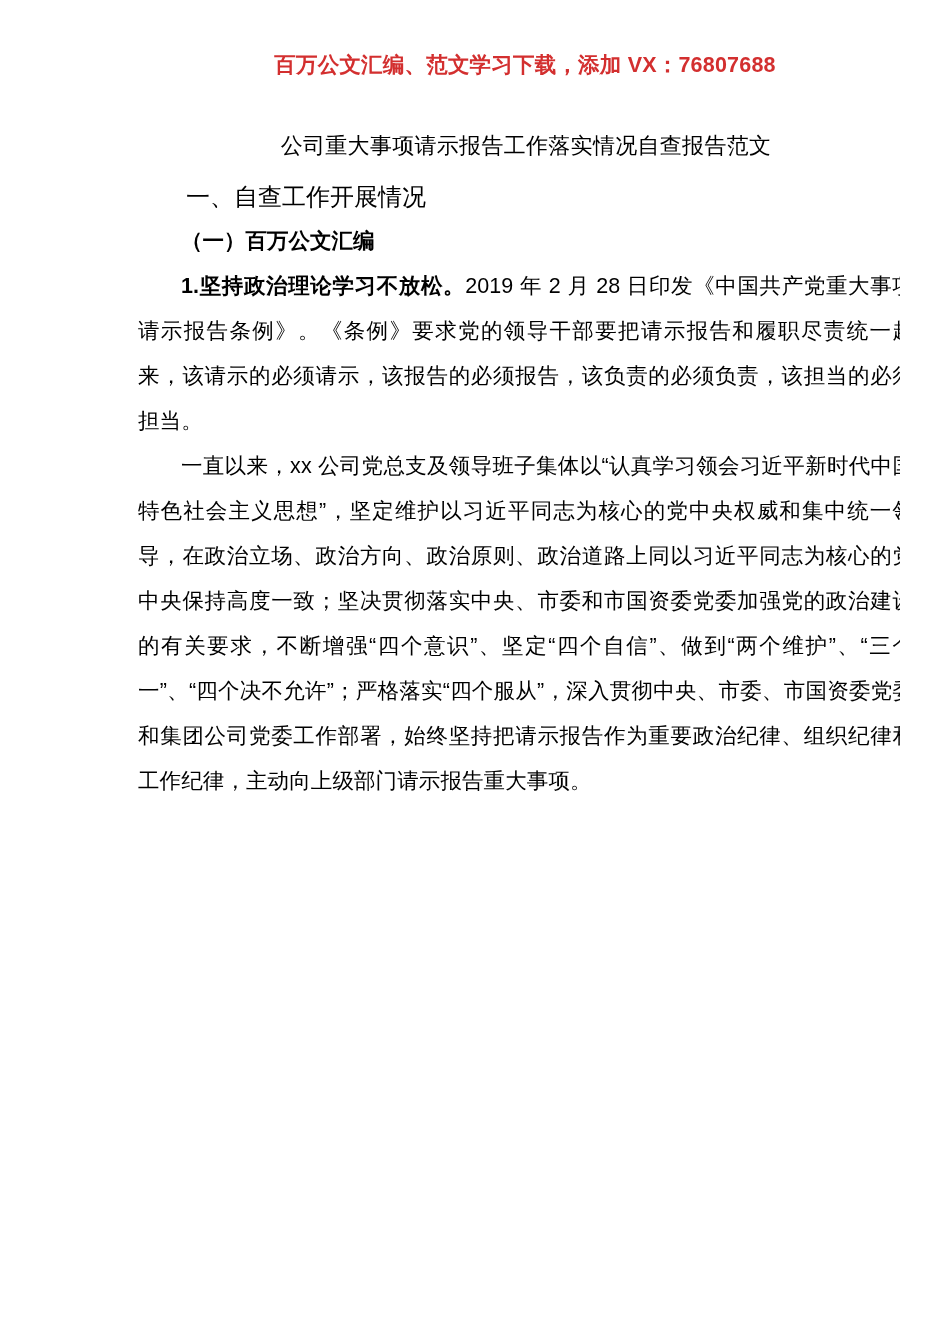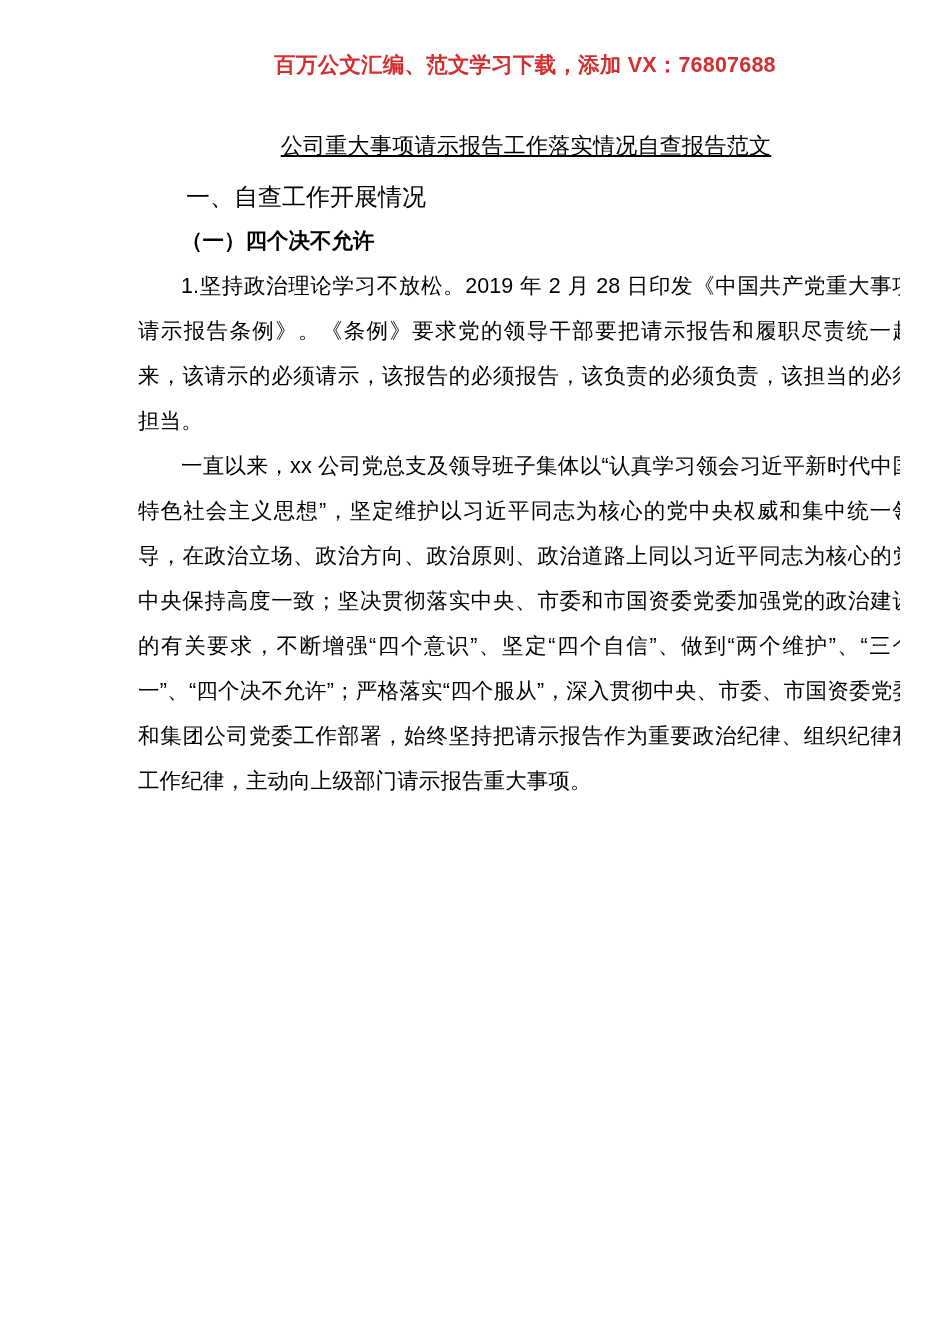--- a/index.html
+++ b/index.html
@@ -43,21 +43,20 @@
     width: 776px;
   }
 
   .doc-title {
     font-size: 22px;
     font-weight: 400;
     text-align: center;
     line-height: 44px;
     margin: 0 0 6px 0;
     letter-spacing: 0.3px;
-    text-decoration: underline;
   }
 
   p.para {
     margin: 0;
     font-size: 21.5px;
     line-height: 45px;
     text-align: justify;
     text-justify: inter-ideograph;
     letter-spacing: 0.1px;
     text-indent: 2em;
@@ -74,37 +73,37 @@
   p.heading-2 {
     margin: 0;
     font-size: 21.5px;
     font-weight: 700;
     line-height: 45px;
     text-indent: 2em;
   }
 
   .spacer-sm { height: 8px; }
 
-  .run-bold { font-weight: 400; }
+  .run-bold { font-weight: 700; }
 </style>
 </head>
 <body>
 
 <div class="page">
 
   <div class="promo" style="color: rgb(211, 47, 47);">百万公文汇编、范文学习下载，添加 VX：76807688</div>
 
   <div class="doc">
 
     <h1 class="doc-title">公司重大事项请示报告工作落实情况自查报告范文</h1>
 
 
     <p class="heading-1">一、自查工作开展情况</p>
 
-    <p class="heading-2">（一）四个决不允许</p>
+    <p class="heading-2">（一）百万公文汇编</p>
 
     <p class="para">
       <span class="run-bold">1.坚持政治理论学习不放松。</span><span>2019 年 2 月 28 日印发《中国共产党重大事项请示报告条例》。《条例》要求党的领导干部要把请示报告和履职尽责统一起来，该请示的必须请示，该报告的必须报告，该负责的必须负责，该担当的必须担当。</span>
     </p>
 
     <p class="para">一直以来，xx 公司党总支及领导班子集体以“认真学习领会习近平新时代中国特色社会主义思想”，坚定维护以习近平同志为核心的党中央权威和集中统一领导，在政治立场、政治方向、政治原则、政治道路上同以习近平同志为核心的党中央保持高度一致；坚决贯彻落实中央、市委和市国资委党委加强党的政治建设的有关要求，不断增强“四个意识”、坚定“四个自信”、做到“两个维护”、“三个一”、“四个决不允许”；严格落实“四个服从”，深入贯彻中央、市委、市国资委党委和集团公司党委工作部署，始终坚持把请示报告作为重要政治纪律、组织纪律和工作纪律，主动向上级部门请示报告重大事项。</p>
 
     <div class="spacer-sm"></div>
 
 

